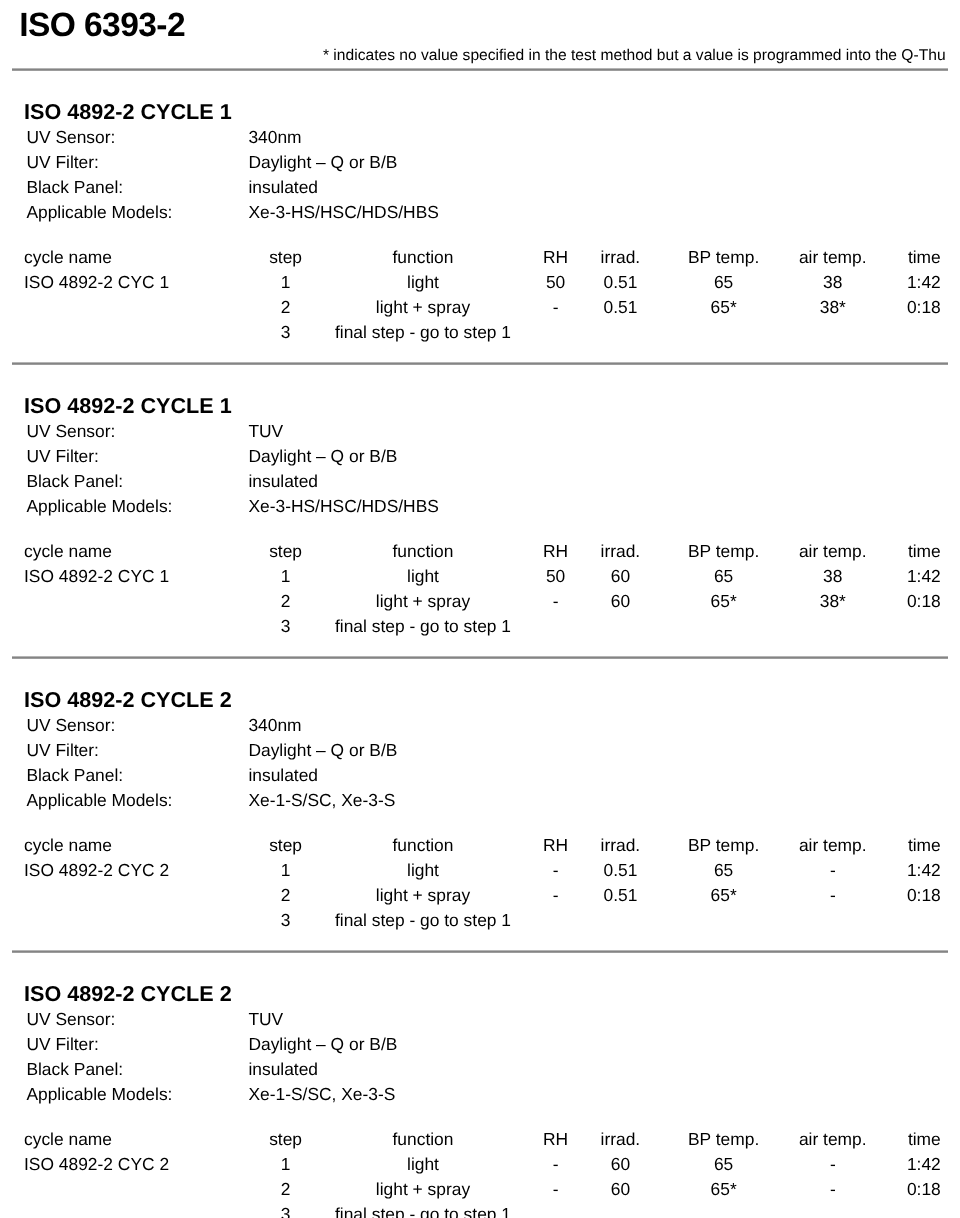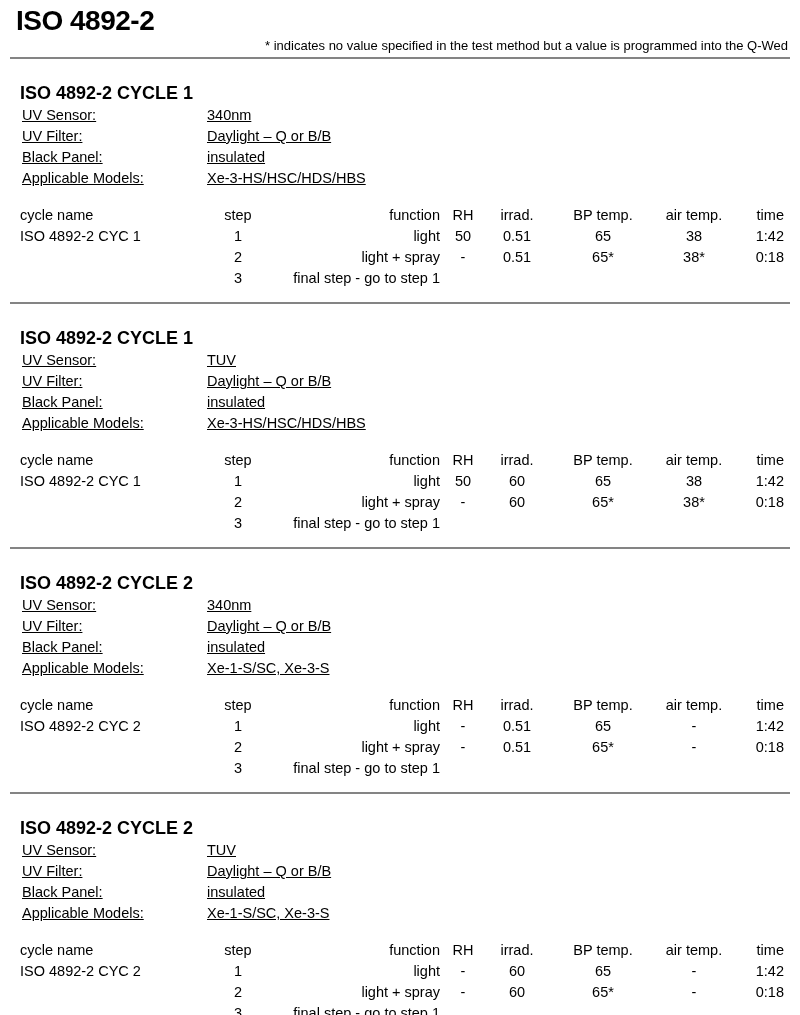--- a/index.html
+++ b/index.html
@@ -30,50 +30,50 @@
     height: 2px;
     background: #848484;
     margin: 0 -6px;
   }
   .section-title {
     font-size: 18px;
     font-weight: bold;
     margin: 26px 0 0 4px;
     line-height: 16px;
   }
-  .meta { margin-top: 4px; text-decoration: underline; }
+  .meta { margin-top: 4px; }
   .meta-row { display: flex; font-size: 14.5px; line-height: 21px; }
   .meta-label { width: 191px; padding-left: 6px; flex: none; }
   .meta-value { flex: 1; }
   table.cycle-table {
     border-collapse: collapse;
     table-layout: fixed;
     width: 768px;
     margin-top: 16px;
   }
   .cycle-table th, .cycle-table td {
     padding: 0;
     font-size: 14.5px;
     line-height: 21px;
     overflow: hidden;
     white-space: nowrap;
   }
   .cycle-table th { font-weight: normal; }
   .col-cycle { text-align: left; padding-left: 4px !important; }
   .col-step  { text-align: center; }
-  .col-fn    { text-align: right; padding-left: 5px !important; }
+  .col-fn    { text-align: center; padding-left: 5px !important; }
   .col-num   { text-align: center; }
   .col-time  { text-align: right; }
 </style>
 </head>
 <body>
 
 <header class="page-header">
-  <h1 class="doc-title">ISO 4892-2</h1>
-  <div class="doc-note">* indicates no value specified in the test method but a value is programmed into the Q-Wed</div>
+  <h1 class="doc-title">ISO 6393-2</h1>
+  <div class="doc-note">* indicates no value specified in the test method but a value is programmed into the Q-Thu</div>
 </header>
 
 <div id="sections">
   <section class="section">
     <div class="divider"></div>
     <h2 class="section-title">ISO 4892-2 CYCLE 1</h2>
     <div class="meta">
         <div class="meta-row">
           <div class="meta-label">UV Sensor:</div>
           <div class="meta-value">340nm</div>

